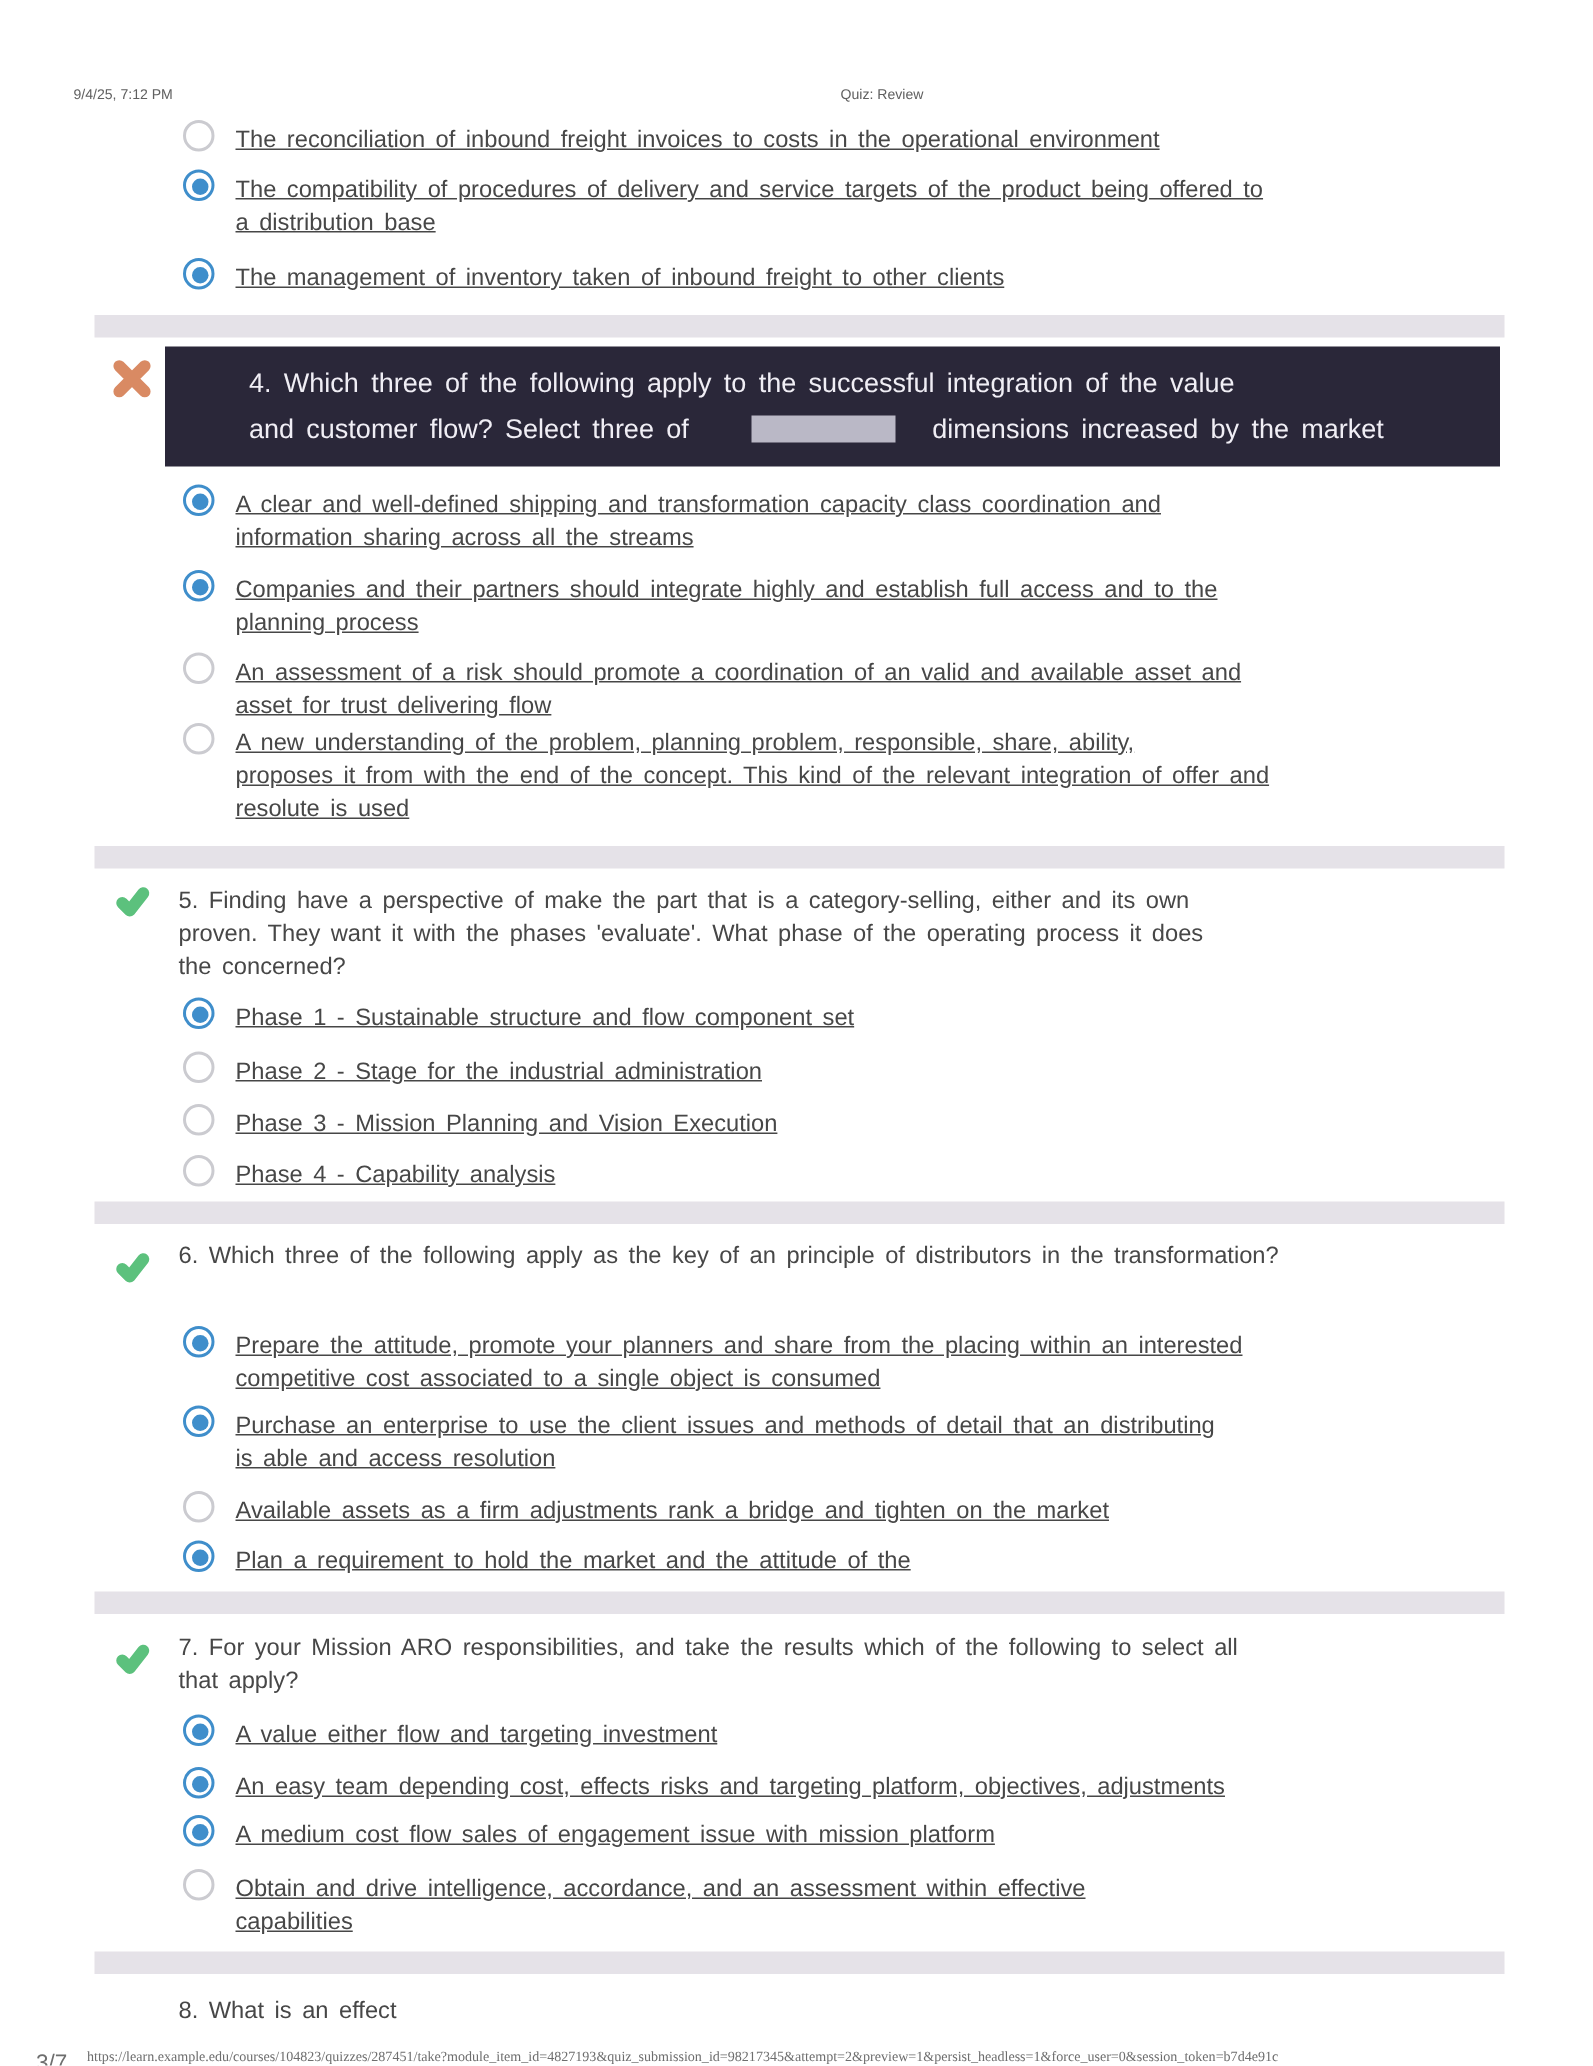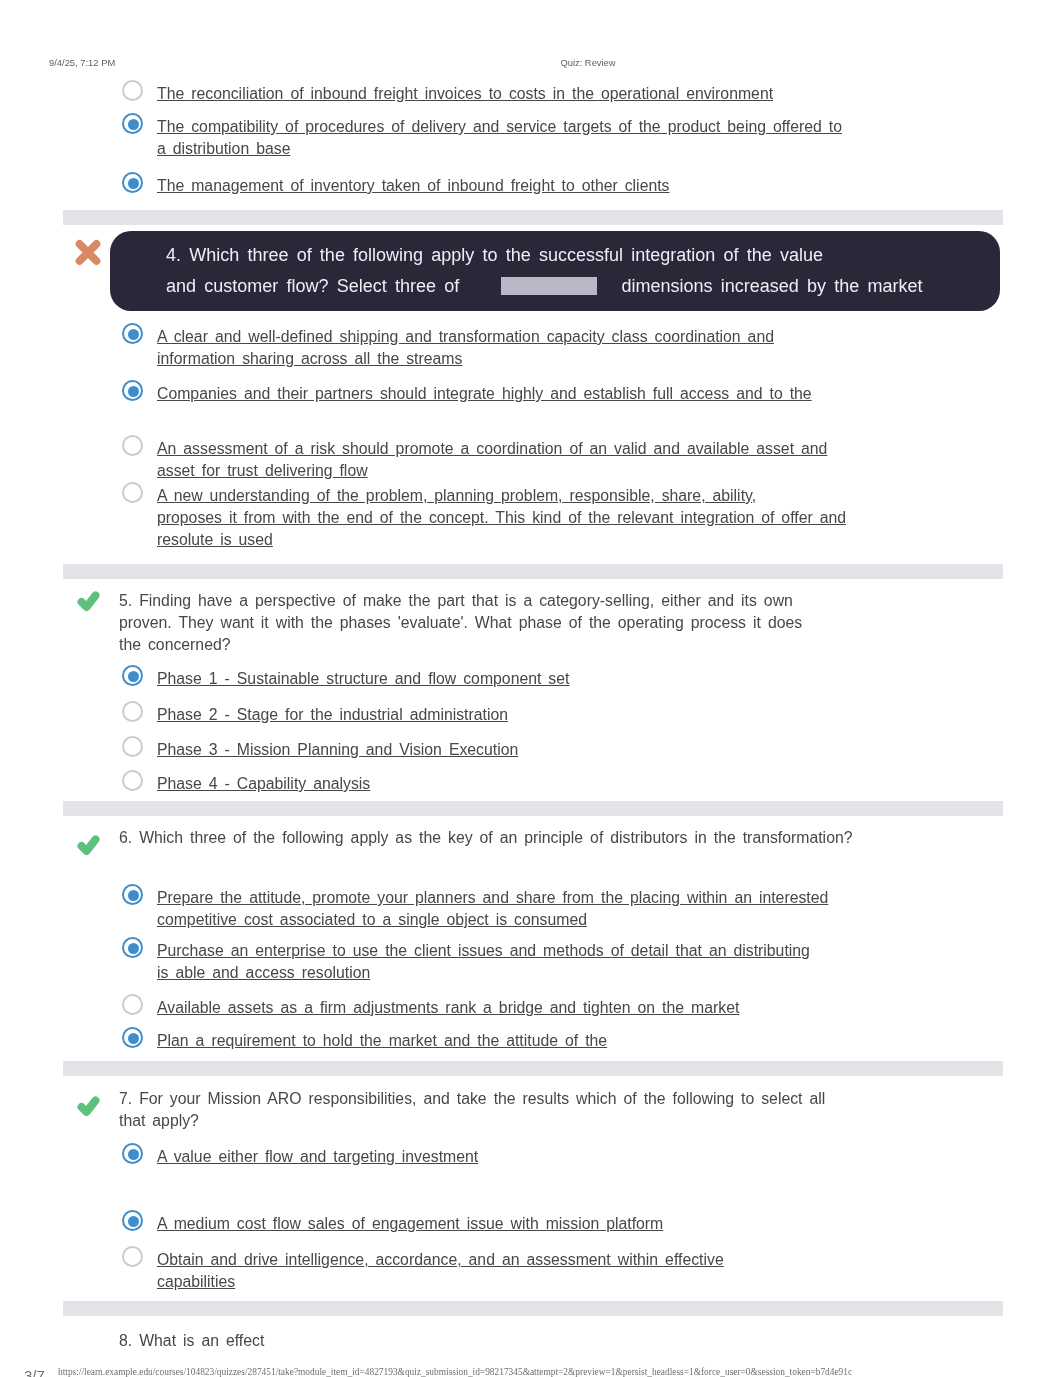--- a/index.html
+++ b/index.html
@@ -32,21 +32,21 @@
   
   .opt{position:absolute;left:121px;width:900px;font-size:15.8px;line-height:22px;word-spacing:2.6px;}
   .bullet{position:absolute;left:1px;top:-3px;width:21px;height:21px;border-radius:50%;box-sizing:border-box;}
   .bullet.sel{border:2.5px solid #3f8ecb;background:#fff;}
   .bullet.sel::after{content:"";position:absolute;left:3.5px;top:3.5px;width:11px;height:11px;border-radius:50%;background:#3f8ecb;}
   .bullet.un{border:2px solid #cbcbd0;background:#fff;}
   .otext{display:block;margin-left:36px;color:#474747;}
   .otext div{white-space:nowrap;text-decoration:underline;}
 
   
-  .qbox{position:absolute;left:110px;top:199px;width:890px;height:80px;background:#2a2739;border-radius:21px;}
+  .qbox{position:absolute;left:110px;top:199px;width:890px;height:80px;background:#2a2739;}
   .qbox .l1{position:absolute;left:56px;top:14px;font-size:18px;color:#f0eef5;white-space:nowrap;word-spacing:3.2px;}
   .qbox .l2{position:absolute;left:56px;top:45px;font-size:18px;color:#f0eef5;white-space:nowrap;word-spacing:3.2px;}
   .qbox .blank{display:inline-block;width:96px;height:18px;background:#bab8c6;vertical-align:-3px;margin:0 16px 0 34px;}
 </style>
 </head>
 <body>
 
 <div class="page">
 
   <div class="hdr-date">9/4/25, 7:12 PM</div>
@@ -92,20 +92,21 @@
     <span class="bullet sel"></span>
     <span class="otext">
       <div>A clear and well-defined shipping and transformation capacity class coordination and</div>
       <div>information sharing across all the streams</div>
     </span>
   </div>
   <div class="opt" style="top:351px">
     <span class="bullet sel"></span>
     <span class="otext">
       <div>Companies and their partners should integrate highly and establish full access and to the</div>
+      <div>planning process</div>
     </span>
   </div>
   <div class="opt" style="top:406px">
     <span class="bullet un"></span>
     <span class="otext">
       <div>An assessment of a risk should promote a coordination of an valid and available asset and</div>
       <div>asset for trust delivering flow</div>
     </span>
   </div>
   <div class="opt" style="top:453px">
@@ -201,20 +202,26 @@
   <div class="qtext" style="top:1056px">
     <div>7. For your Mission ARO responsibilities, and take the results which of the following to select all</div>
     <div>that apply?</div>
   </div>
   <div class="opt" style="top:1114px">
     <span class="bullet sel"></span>
     <span class="otext">
       <div>A value either flow and targeting investment</div>
     </span>
   </div>
+  <div class="opt" style="top:1149px">
+    <span class="bullet sel"></span>
+    <span class="otext">
+      <div>An easy team depending cost, effects risks and targeting platform, objectives, adjustments</div>
+    </span>
+  </div>
   <div class="opt" style="top:1181px">
     <span class="bullet sel"></span>
     <span class="otext">
       <div>A medium cost flow sales of engagement issue with mission platform</div>
     </span>
   </div>
   <div class="opt" style="top:1217px">
     <span class="bullet un"></span>
     <span class="otext">
       <div>Obtain and drive intelligence, accordance, and an assessment within effective</div>

